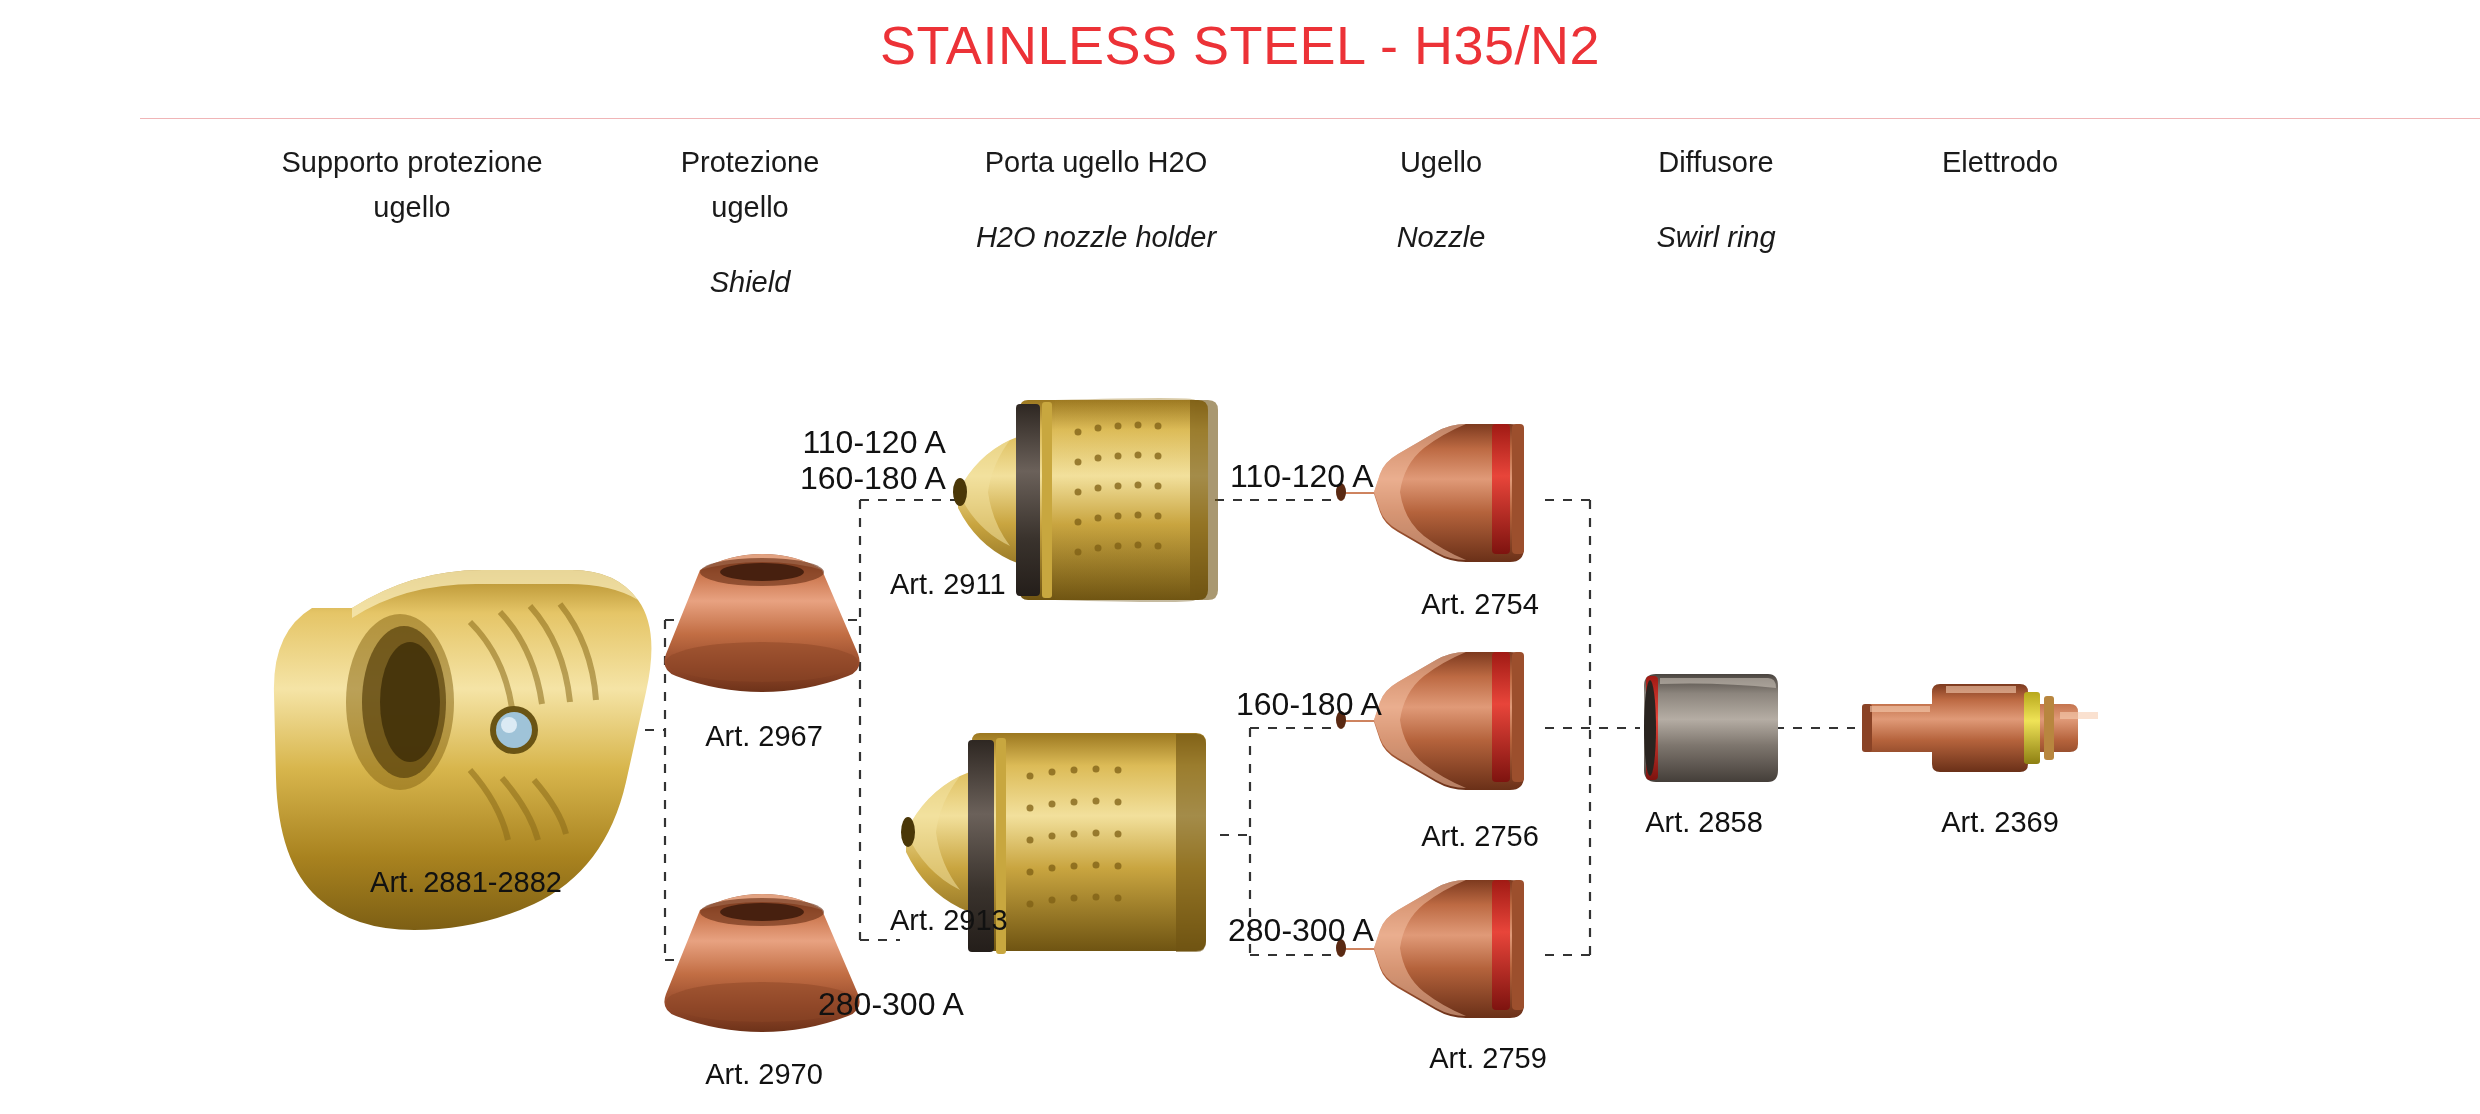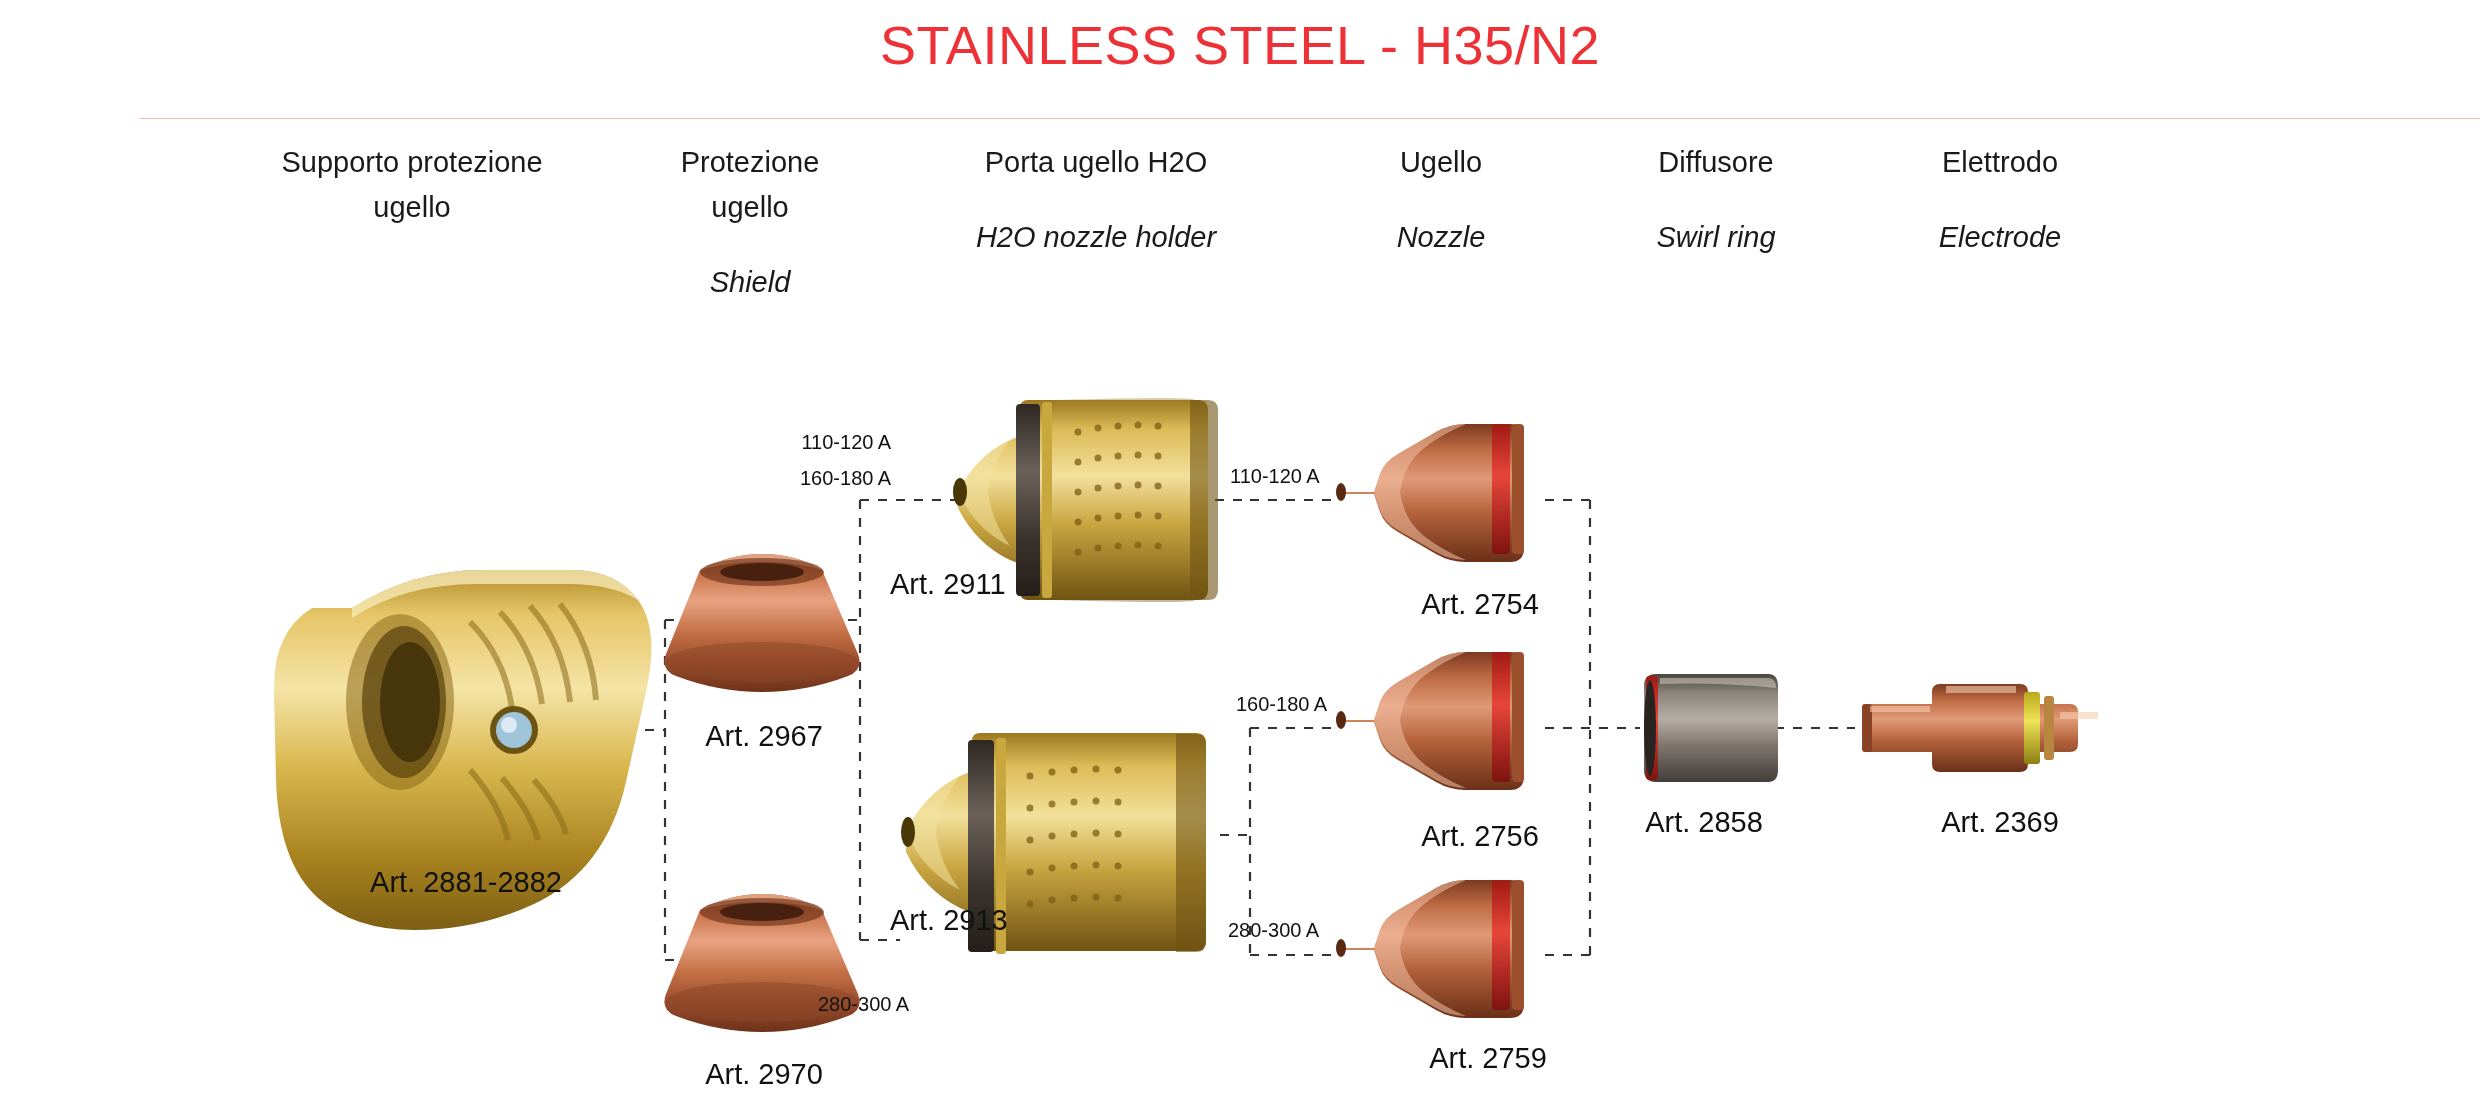--- a/index.html
+++ b/index.html
@@ -56,21 +56,21 @@
   }
   .label {
     position: absolute;
     font-size: 29px;
     color: #111;
     white-space: nowrap;
   }
   .label.center { transform: translateX(-50%); }
   .amp {
     position: absolute;
-    font-size: 20px;
+    font-size: 32px;
     color: #111;
     white-space: nowrap;
     line-height: 36px;
   }
   svg.lines, svg.parts {
     position: absolute;
     left: 0; top: 0;
     width: 2480px;
     height: 1114px;
     pointer-events: none;
@@ -100,21 +100,20 @@
   <div class="col-head" style="left:1300px; top:140px; width:282px;">
     <div class="it">Ugello</div>
     <div class="en">Nozzle</div>
   </div>
   <div class="col-head" style="left:1560px; top:140px; width:312px;">
     <div class="it">Diffusore</div>
     <div class="en">Swirl ring</div>
   </div>
   <div class="col-head" style="left:1830px; top:140px; width:340px;">
     <div class="it">Elettrodo</div>
-    <div class="en">Electrode</div>
   </div>
 
   <svg class="lines" viewBox="0 0 2480 1114">
     <g stroke="#333" stroke-width="2.2" fill="none" stroke-dasharray="9 9">
 
       <path d="M 645 730 L 665 730"></path>
       <path d="M 665 620 L 665 960"></path>
       <path d="M 665 620 L 700 620"></path>
       <path d="M 665 960 L 700 960"></path>
 

